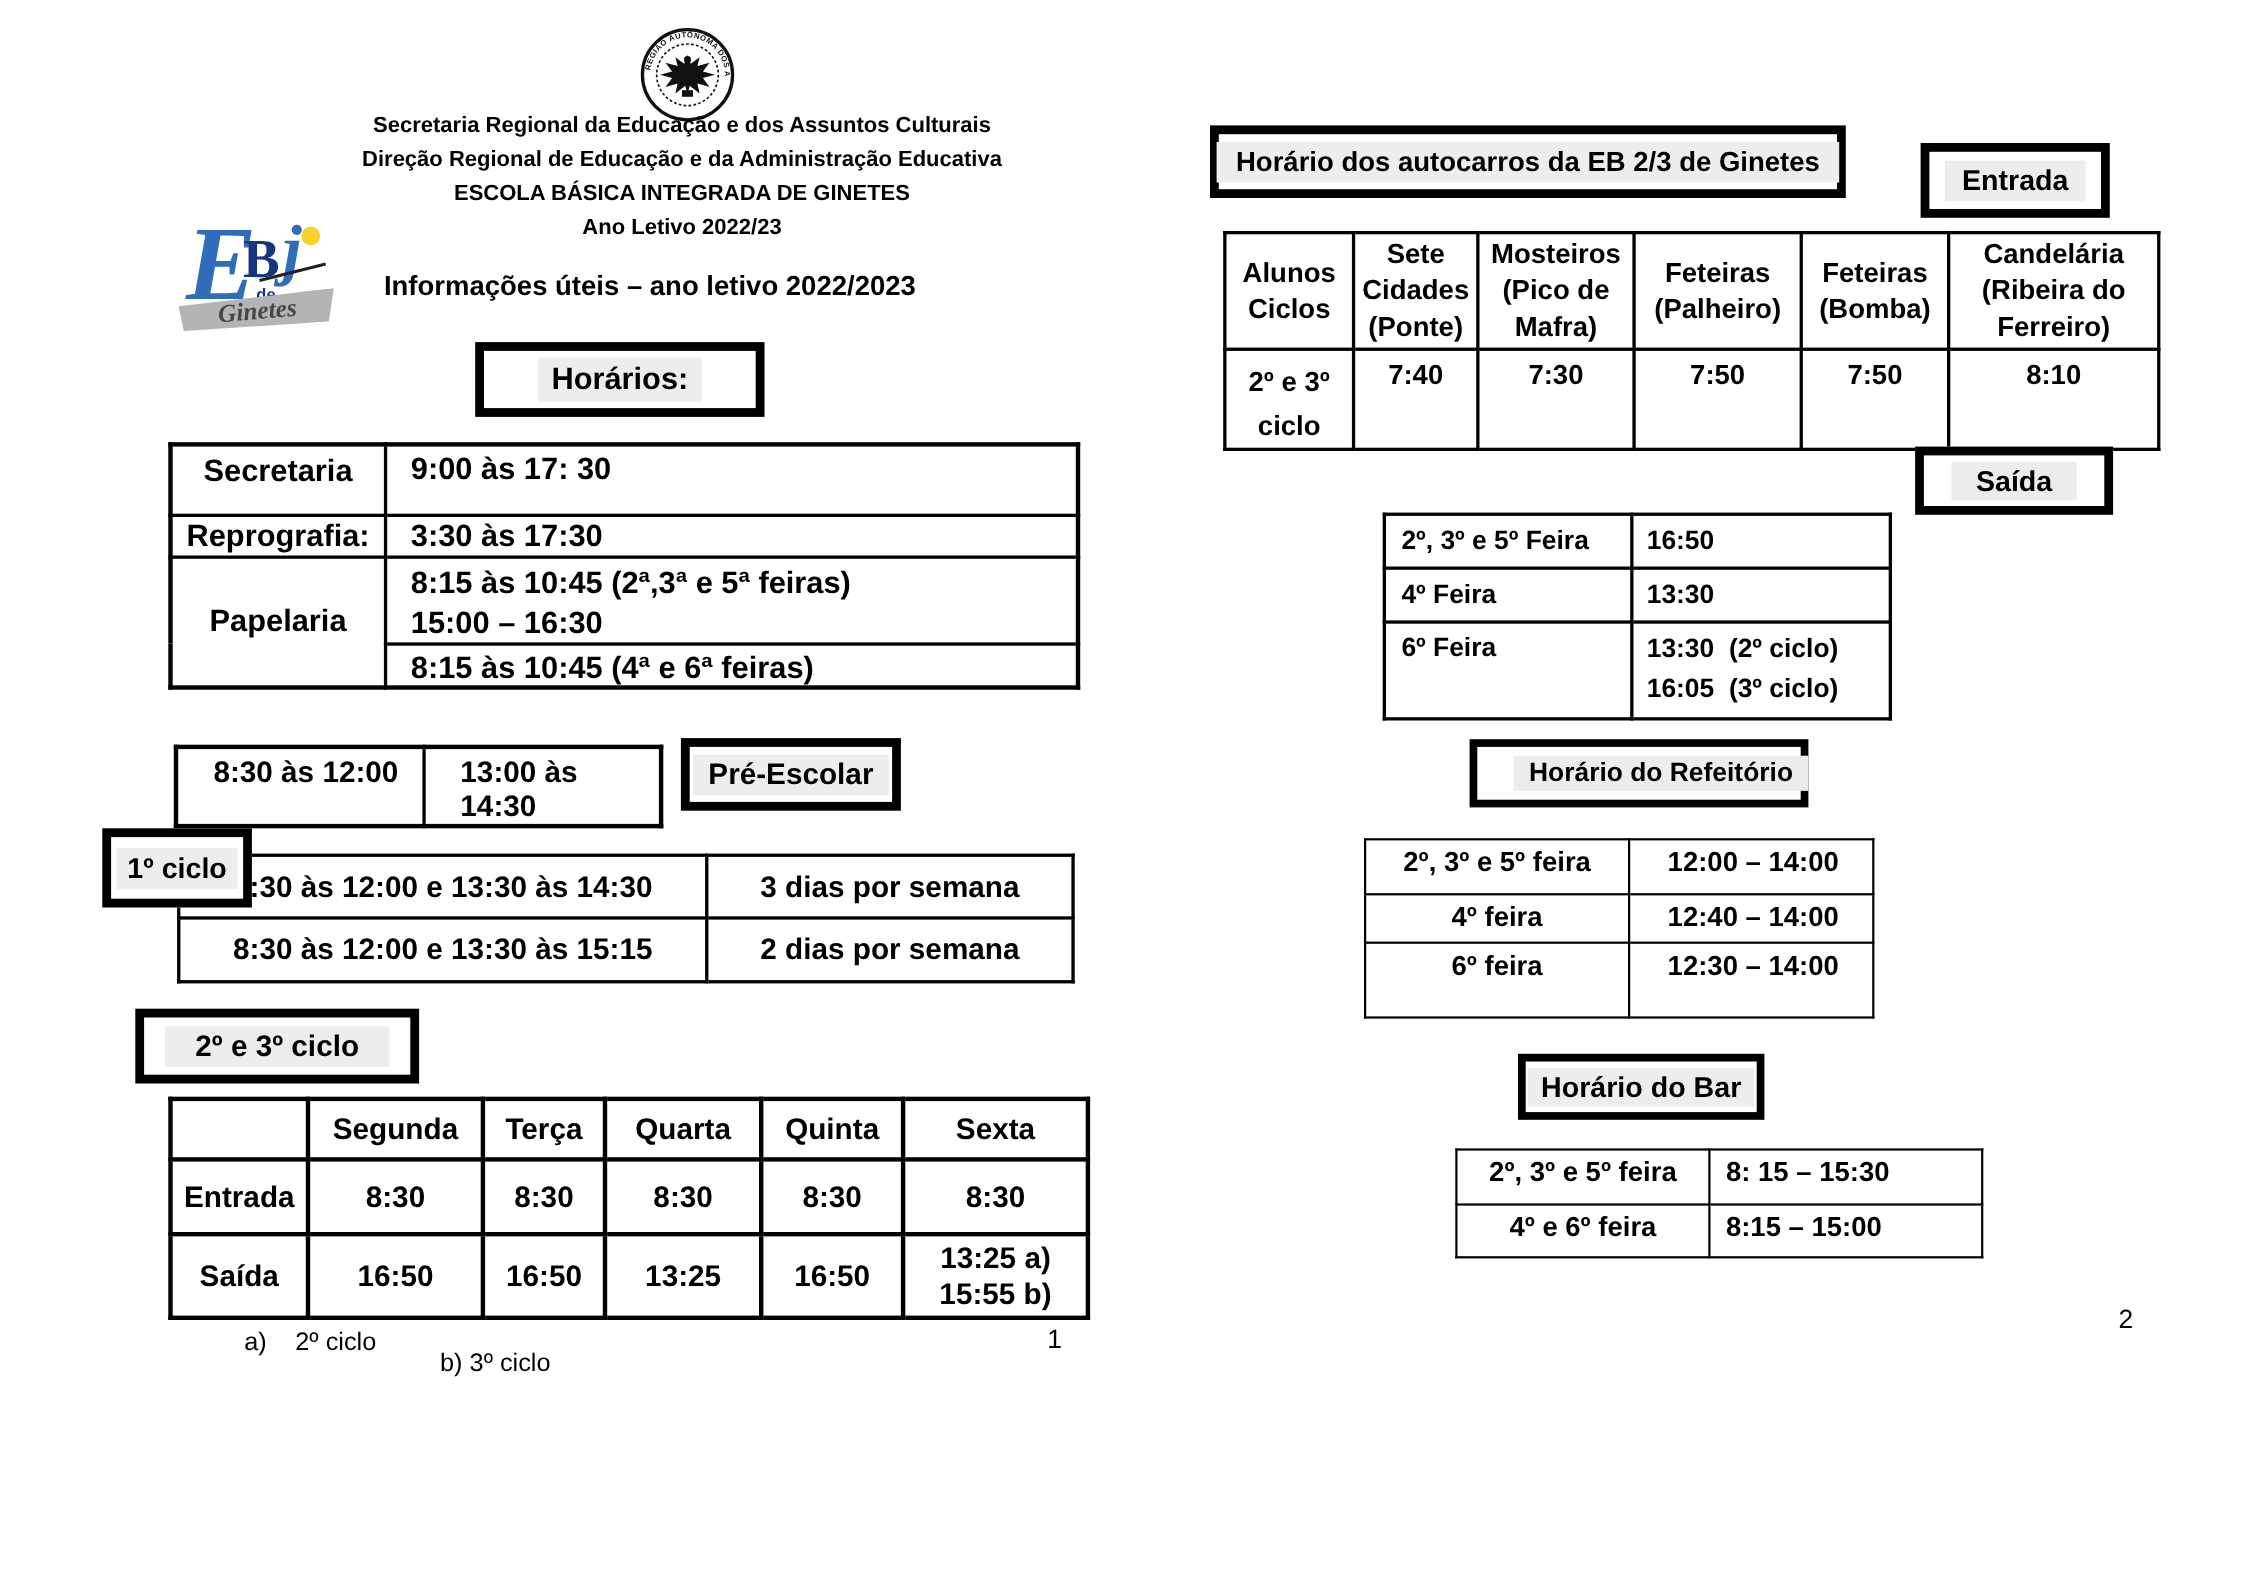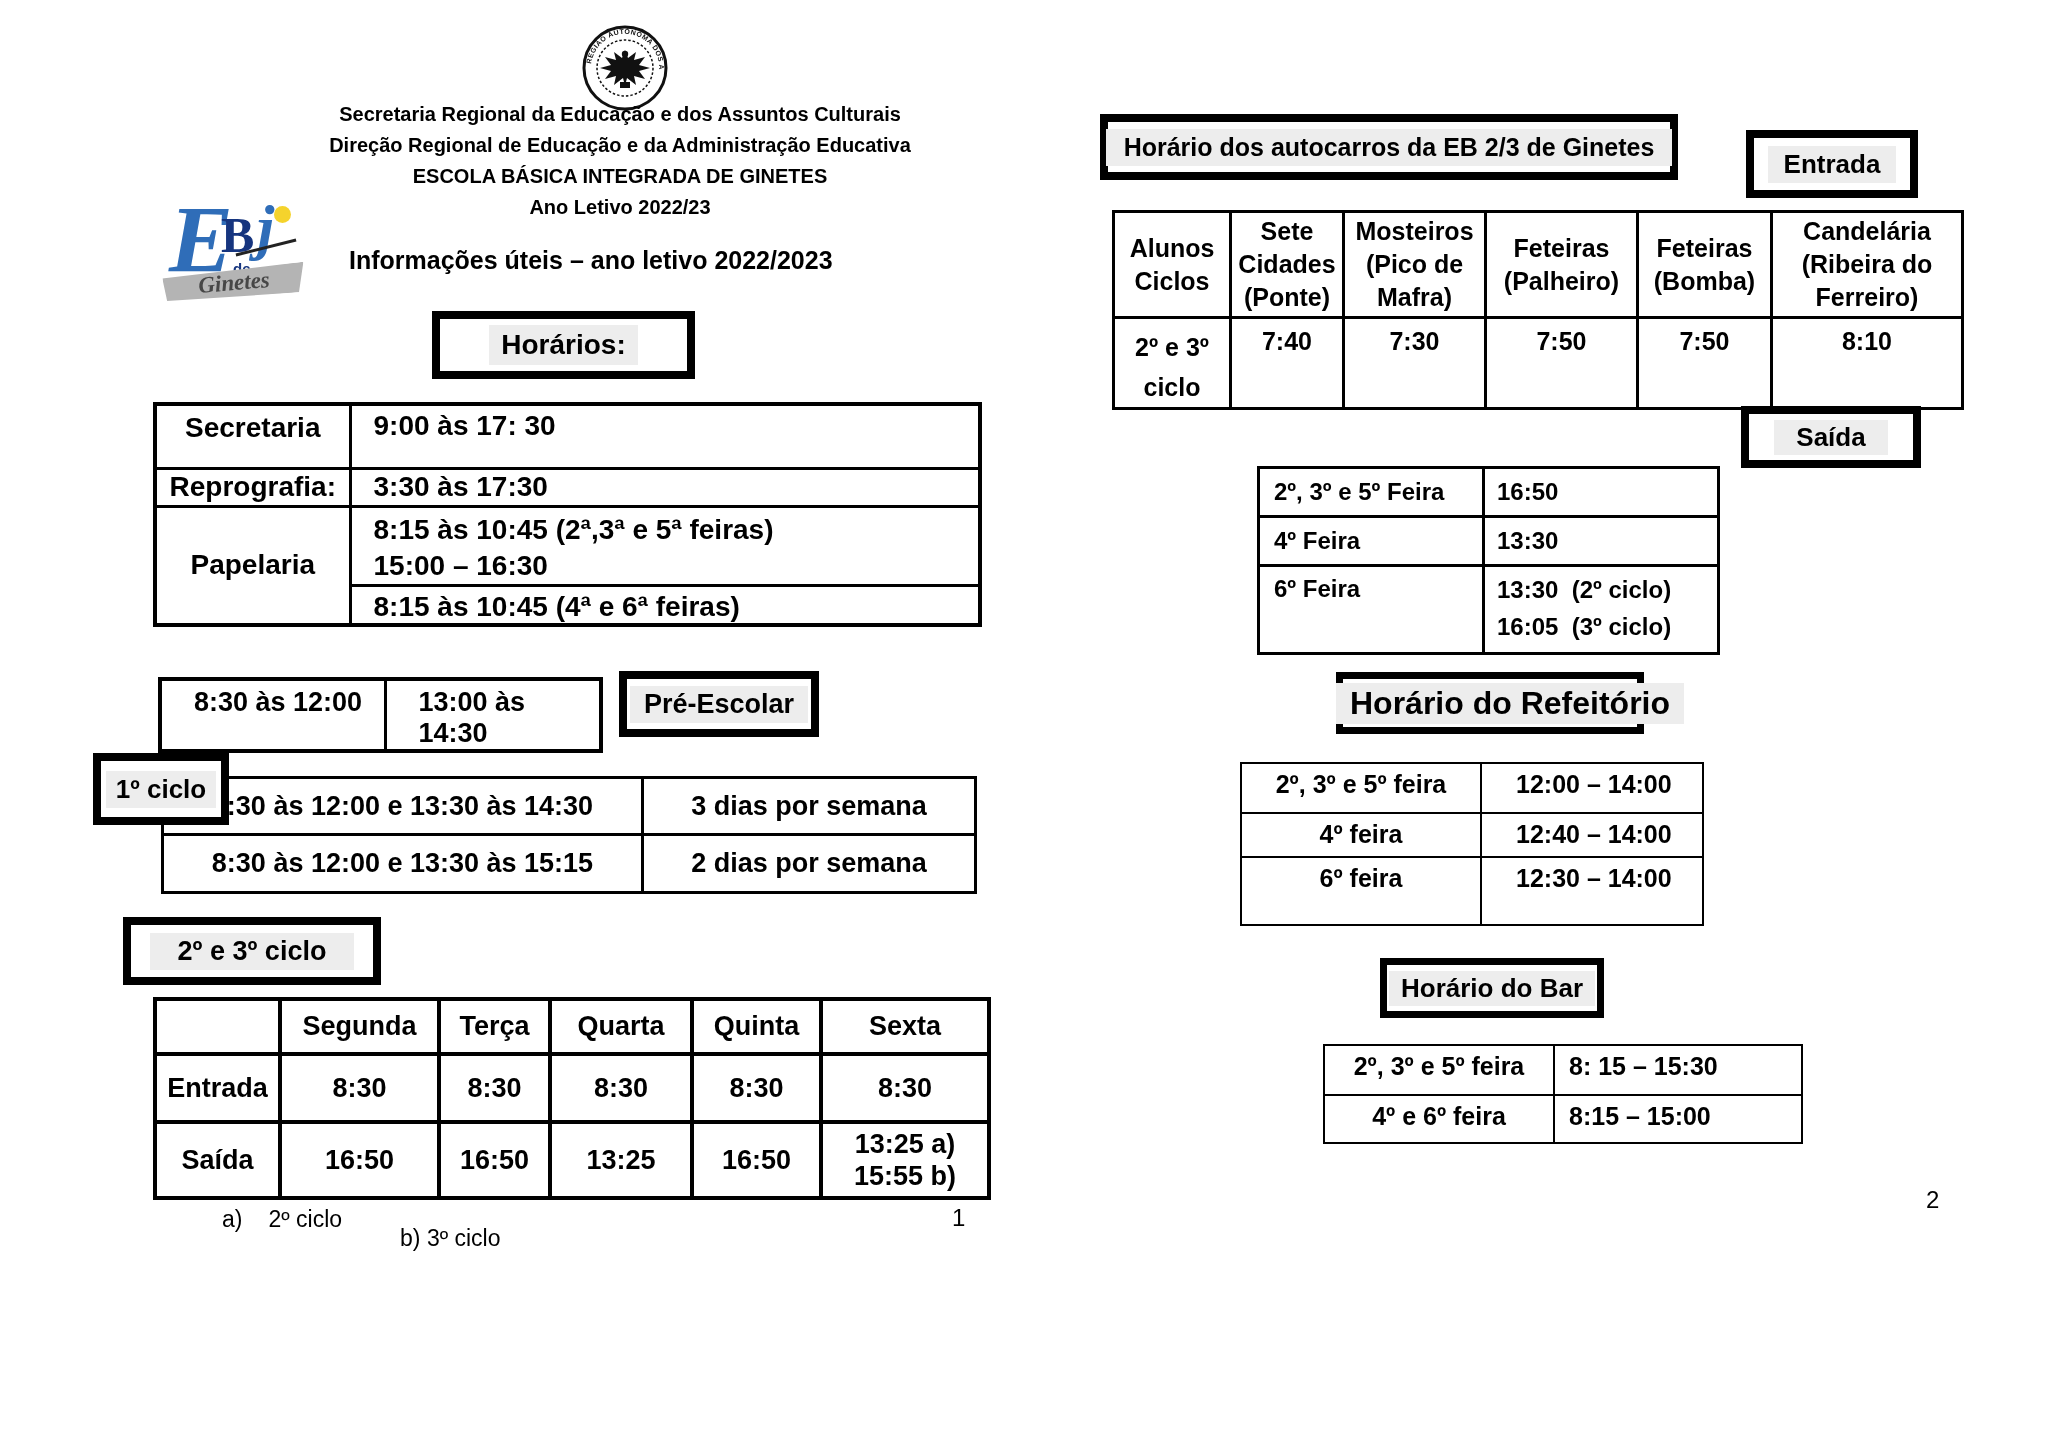--- a/index.html
+++ b/index.html
@@ -295,21 +295,21 @@
       <td class="val">13:30</td>
     </tr>
     <tr>
       <td class="labtop" style="height:88px;">6º Feira</td>
       <td class="valtop pre">13:30  (2º ciclo)
 16:05  (3º ciclo)</td>
     </tr>
   </tbody>
     </table>
 
-  <div class="boxlabel thin" style="left:1336px; top:672px; width:308px; height:62px; font-size:32px;padding-left:40px;">
+  <div class="boxlabel thin" style="left:1336px; top:672px; width:308px; height:62px; font-size:24px;padding-left:40px;">
     <span class="inner" style="padding:2px 14px;">Horário do Refeitório</span>
   </div>
   <table class="tbl ref" style="left:1240px; top:762px; width:462px;">
     <colgroup>
         <col style="width:240px">
         <col style="width:222px">
       </colgroup>
     <tbody>
         <tr>
       <td class="lab" style="height:50px;">2º, 3º e 5º feira</td>

